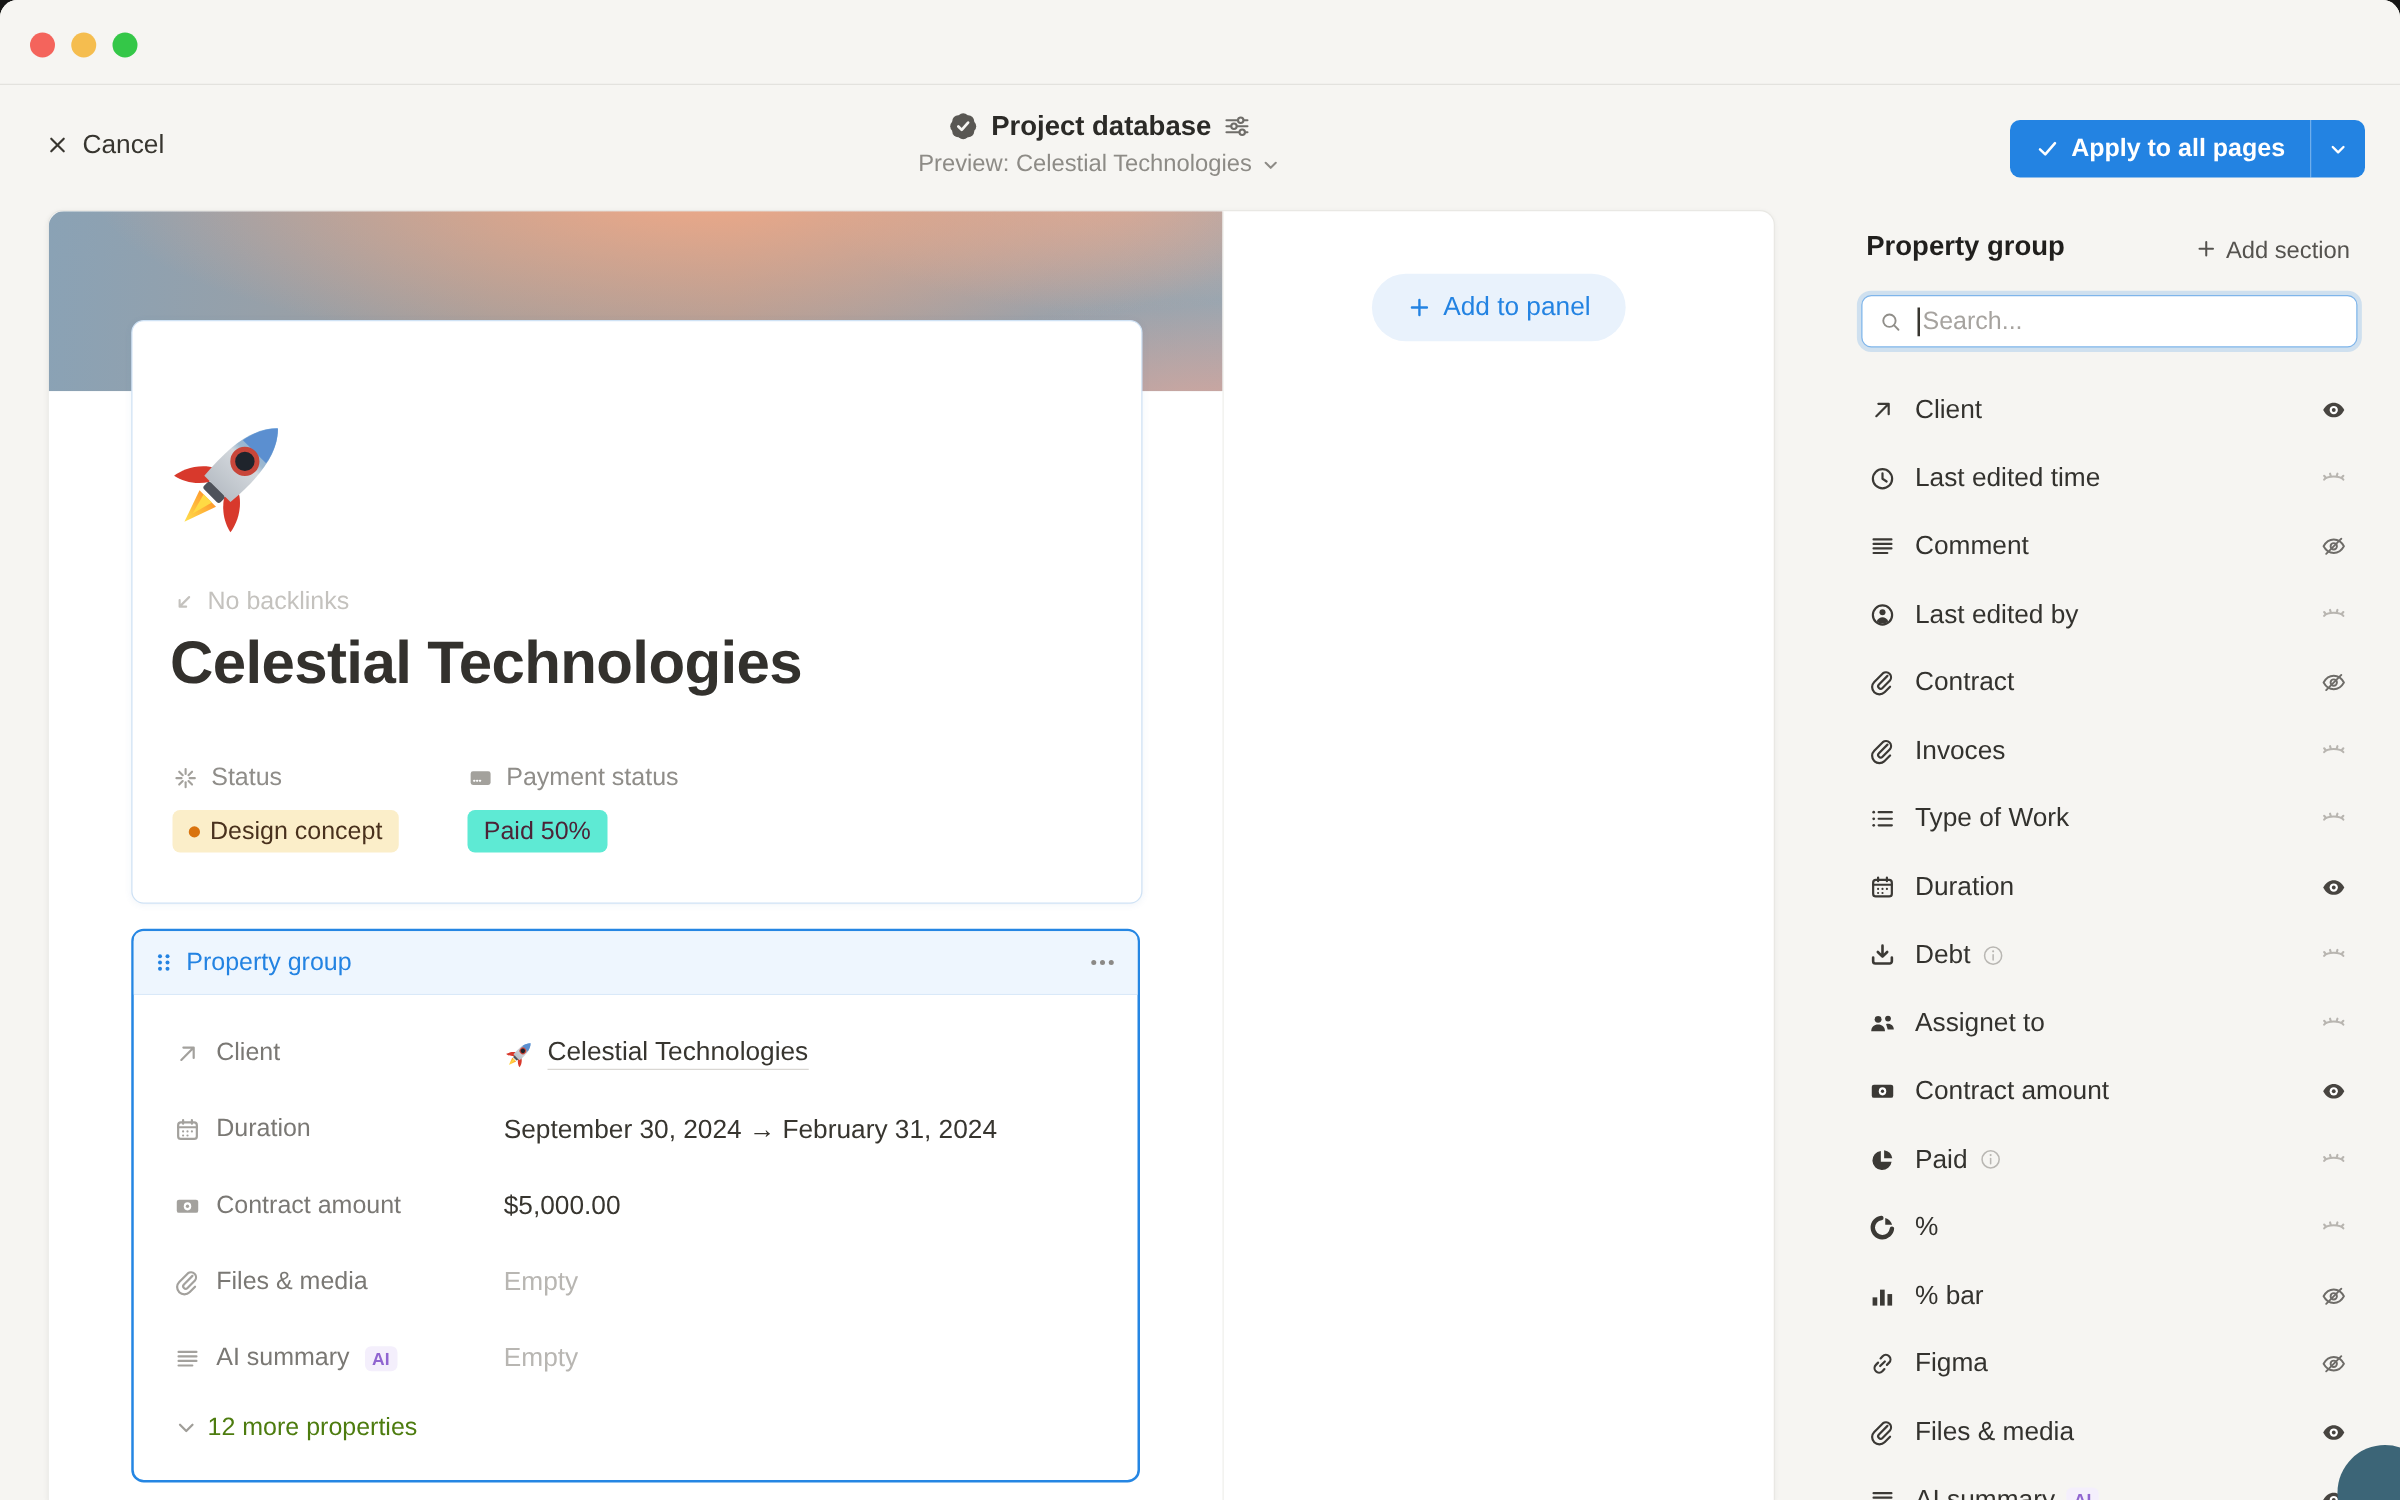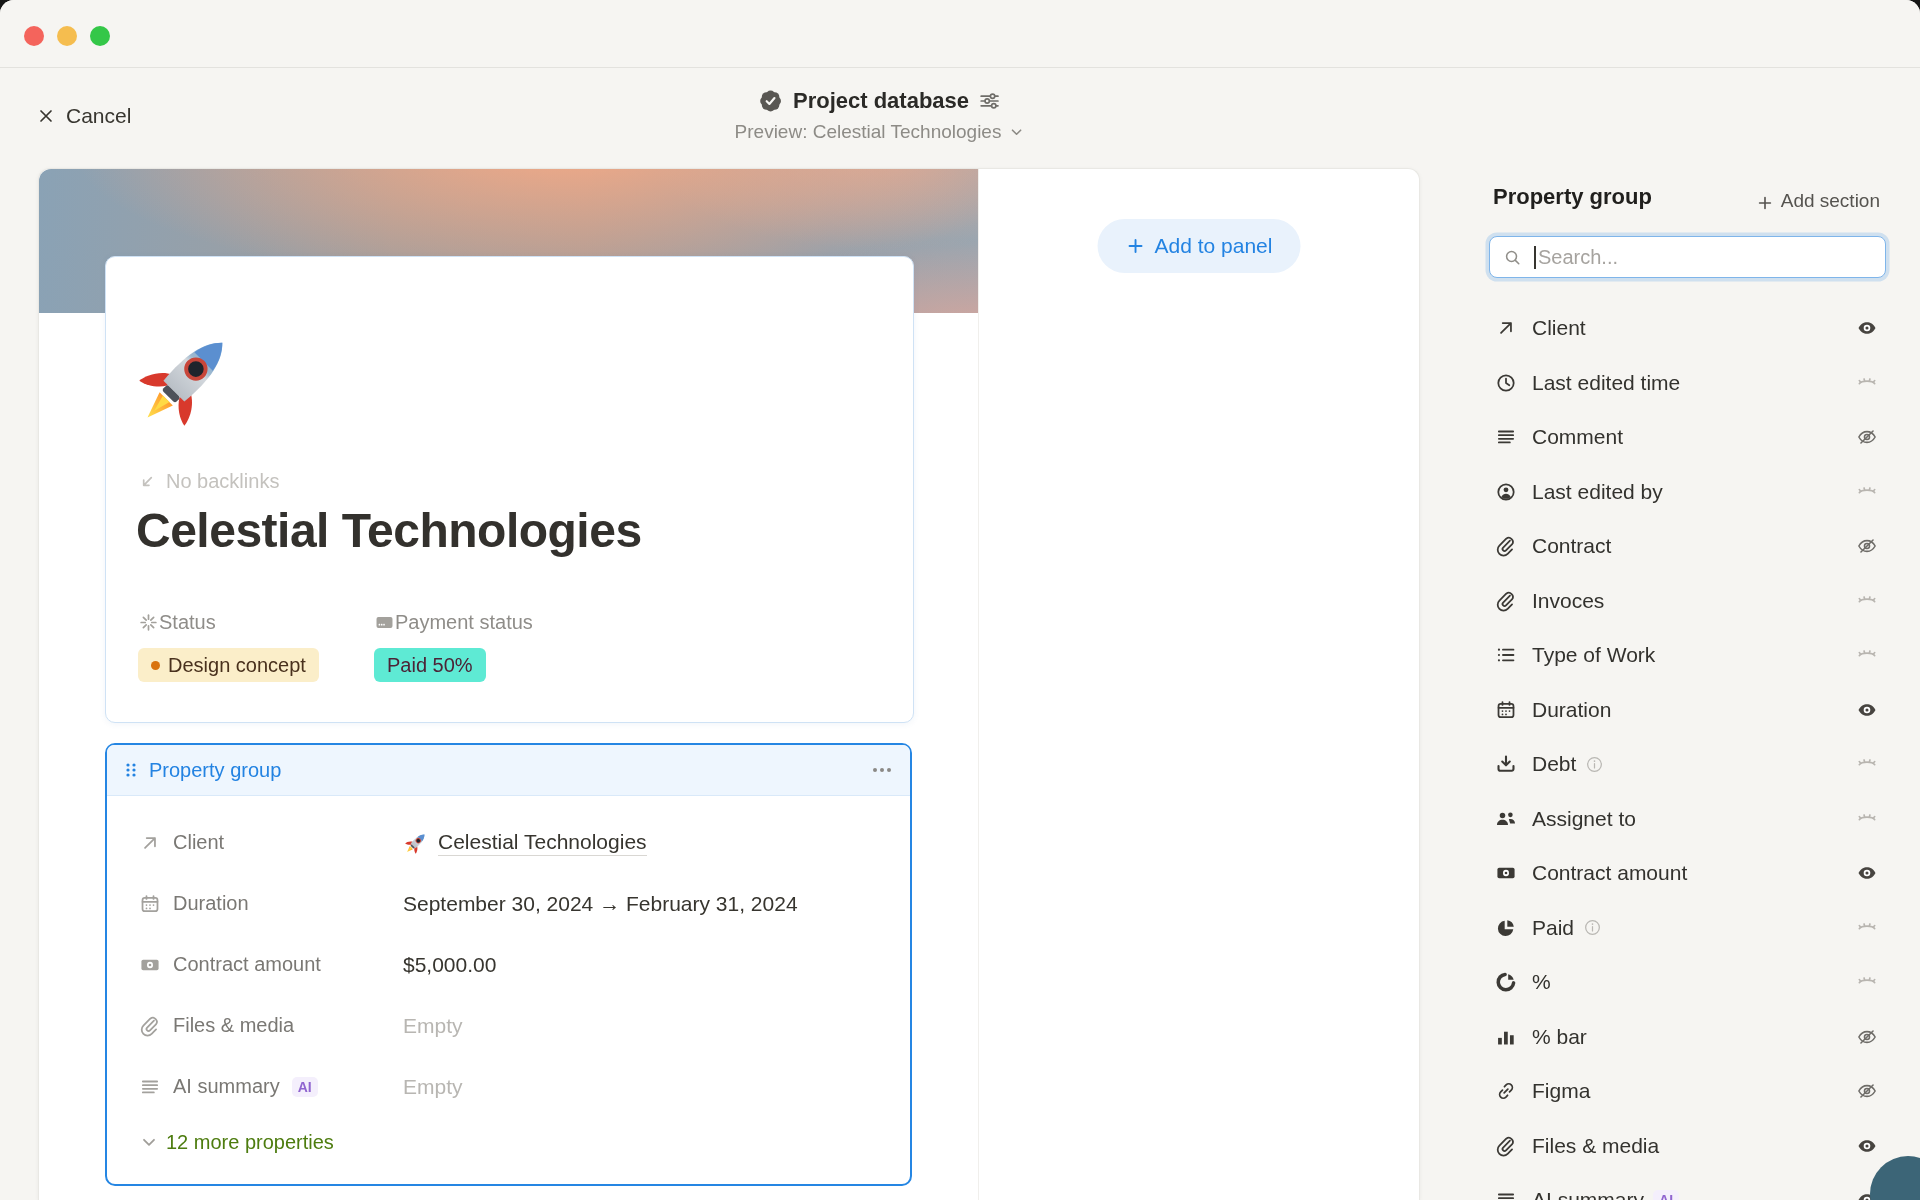--- a/index.html
+++ b/index.html
@@ -46,21 +46,21 @@
   
   .heading-card{position:absolute;left:66px;top:87px;width:807px;height:465px;background:#fff;
     border:1px solid #cfe2f5;border-radius:10px;box-shadow:0 1px 6px rgba(70,120,180,.08);}
   .sec-header{height:49px;background:#f0f7fe;border-bottom:1px solid #dceafa;border-radius:9px 9px 0 0;
     display:flex;align-items:center;color:#2383e2;font-size:20px;}
   .heading-card .sec-header{padding-left:17px;}
   .big-rocket{position:absolute;left:24px;top:66px;width:112px;height:112px;}
   .backlinks{position:absolute;left:32px;top:213px;display:flex;align-items:center;gap:9px;color:#c4c2be;font-size:20px;}
   .page-title{position:absolute;left:30px;top:246px;font-size:48px;font-weight:800;letter-spacing:-.5px;color:#33312d;white-space:nowrap;}
   .hc-props{position:absolute;left:32px;top:354px;display:grid;grid-template-columns:236px auto;row-gap:14px;}
-  .hc-label{display:flex;align-items:center;color:#8f8d89;font-size:20px;}
+  .hc-label{display:flex;align-items:center;gap:10px;color:#8f8d89;font-size:20px;}
   .hc-label .ic{color:#a3a19c;display:flex;}
   .badge{display:inline-flex;align-items:center;gap:8px;height:34px;padding:0 13px;border-radius:6px;font-size:20px;white-space:nowrap;justify-self:start;}
   .badge .dot{width:9px;height:9px;border-radius:50%;}
   .badge-yellow{background:#fbeec9;color:#49311d;}
   .badge-yellow .dot{background:#d9730d;}
   .badge-pink{background:#5eead4;color:#4c2337;}
 
   
   .pg-card{position:absolute;left:66px;top:574px;width:807px;height:443px;background:#fff;
     border:2px solid #2586e3;border-radius:10px;box-sizing:border-box;}
@@ -76,21 +76,21 @@
   .pg-val.empty{color:#b8b6b2;}
   .pg-val .linktxt{border-bottom:1.5px solid #d9d7d3;padding-bottom:1px;}
   .pg-val .mini-rocket{width:26px;height:26px;display:flex;}
   .pg-more{height:50px;display:flex;align-items:center;gap:7px;color:#4d7c0f;font-size:20px;}
   .ai-badge{display:inline-flex;align-items:center;justify-content:center;background:#f4effc;color:#9065d0;
     font-size:14px;font-weight:600;border-radius:5px;padding:3px 6px;line-height:1;}
 
   
   .sidebar{position:absolute;left:1489px;top:0;width:397px;bottom:0;}
   .sb-head{position:absolute;left:4px;top:184px;font-size:22px;font-weight:700;color:#201f1d;}
-  .sb-addsec{position:absolute;right:6px;top:190px;display:flex;align-items:flex-end;gap:7px;color:#55534f;font-size:19px;font-weight:500;}
+  .sb-addsec{position:absolute;right:6px;top:190px;display:flex;align-items:flex-start;gap:7px;color:#55534f;font-size:19px;font-weight:500;}
   .sb-search{position:absolute;left:0;top:236px;width:397px;height:42px;background:#fff;border:1px solid #7fb5ea;border-radius:8px;
     box-shadow:0 0 0 3.5px rgba(35,131,226,.18);box-sizing:border-box;}
   .sb-search .mag{position:absolute;left:13px;top:11px;color:#908e89;}
   .sb-search .caret{position:absolute;left:44px;top:9px;width:2px;height:23px;background:#37352f;}
   .sb-search input{position:absolute;left:48px;top:0;width:330px;height:40px;border:none;outline:none;background:transparent;
     font-family:inherit;font-size:20px;color:#737373;padding:0;}
   .sb-search input::placeholder{color:#a6a39f;}
   .sb-list{position:absolute;left:0;top:301px;width:397px;}
   .s-row{height:54.5px;display:flex;align-items:center;}
   .s-ic{width:24px;display:flex;justify-content:center;color:#3b3935;margin-left:5px;}
@@ -170,20 +170,36 @@
     <div class="ch-line2">
       <span>Preview: Celestial Technologies</span>
       <span>
             <svg width="18" height="18" viewBox="0 0 20 20" stroke="#8d8b86" stroke-width="1.8" fill="none" stroke-linecap="round" stroke-linejoin="round">
               <path d="M5.5 8 L10 12.5 L14.5 8"></path>
             </svg>
           </span>
     </div>
   </div>
 
+  <div class="apply-btn">
+    <span class="apply-main">
+      <span>
+            <svg width="20" height="20" viewBox="0 0 20 20" stroke="#fff" stroke-width="2" fill="none" stroke-linecap="round" stroke-linejoin="round">
+              <path d="M4 10.5 L8.2 14.5 L16 5.5"></path>
+            </svg>
+          </span>
+      <span>Apply to all pages</span>
+    </span>
+    <span class="apply-divider"></span>
+    <span class="apply-chevron">
+          <svg width="19" height="19" viewBox="0 0 20 20" stroke="#fff" stroke-width="2" fill="none" stroke-linecap="round" stroke-linejoin="round">
+            <path d="M5.5 8 L10 12.5 L14.5 8"></path>
+          </svg>
+        </span>
+  </div>
 
   <div class="preview-card">
     <div class="page">
       <div class="cover"></div>
 
       <div class="heading-card">
         <div class="big-rocket" id="big-rocket">
               <svg viewBox="0 0 72 72" width="100%" height="100%">
                 <g transform="rotate(45 36 36)">
   <polygon points="30,54 36,71 42,54" fill="url(#rk-flame)"></polygon>

